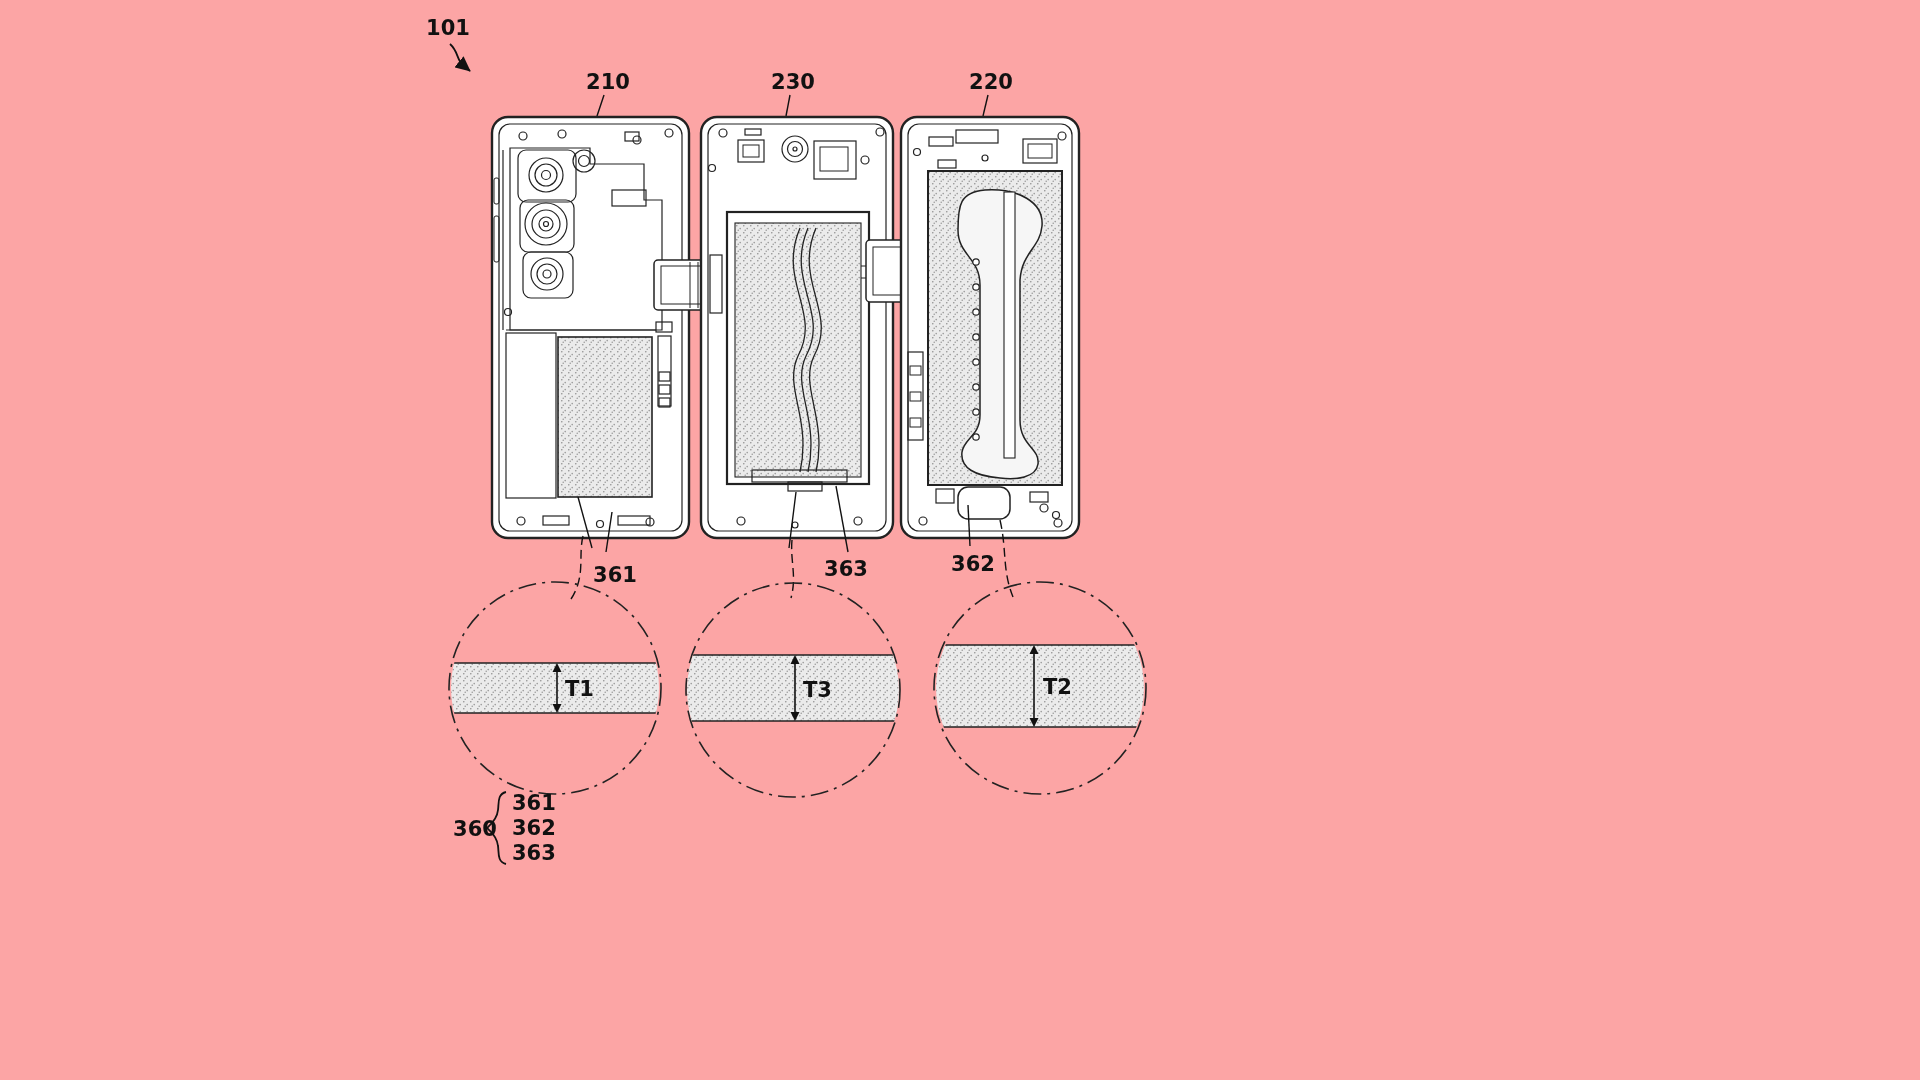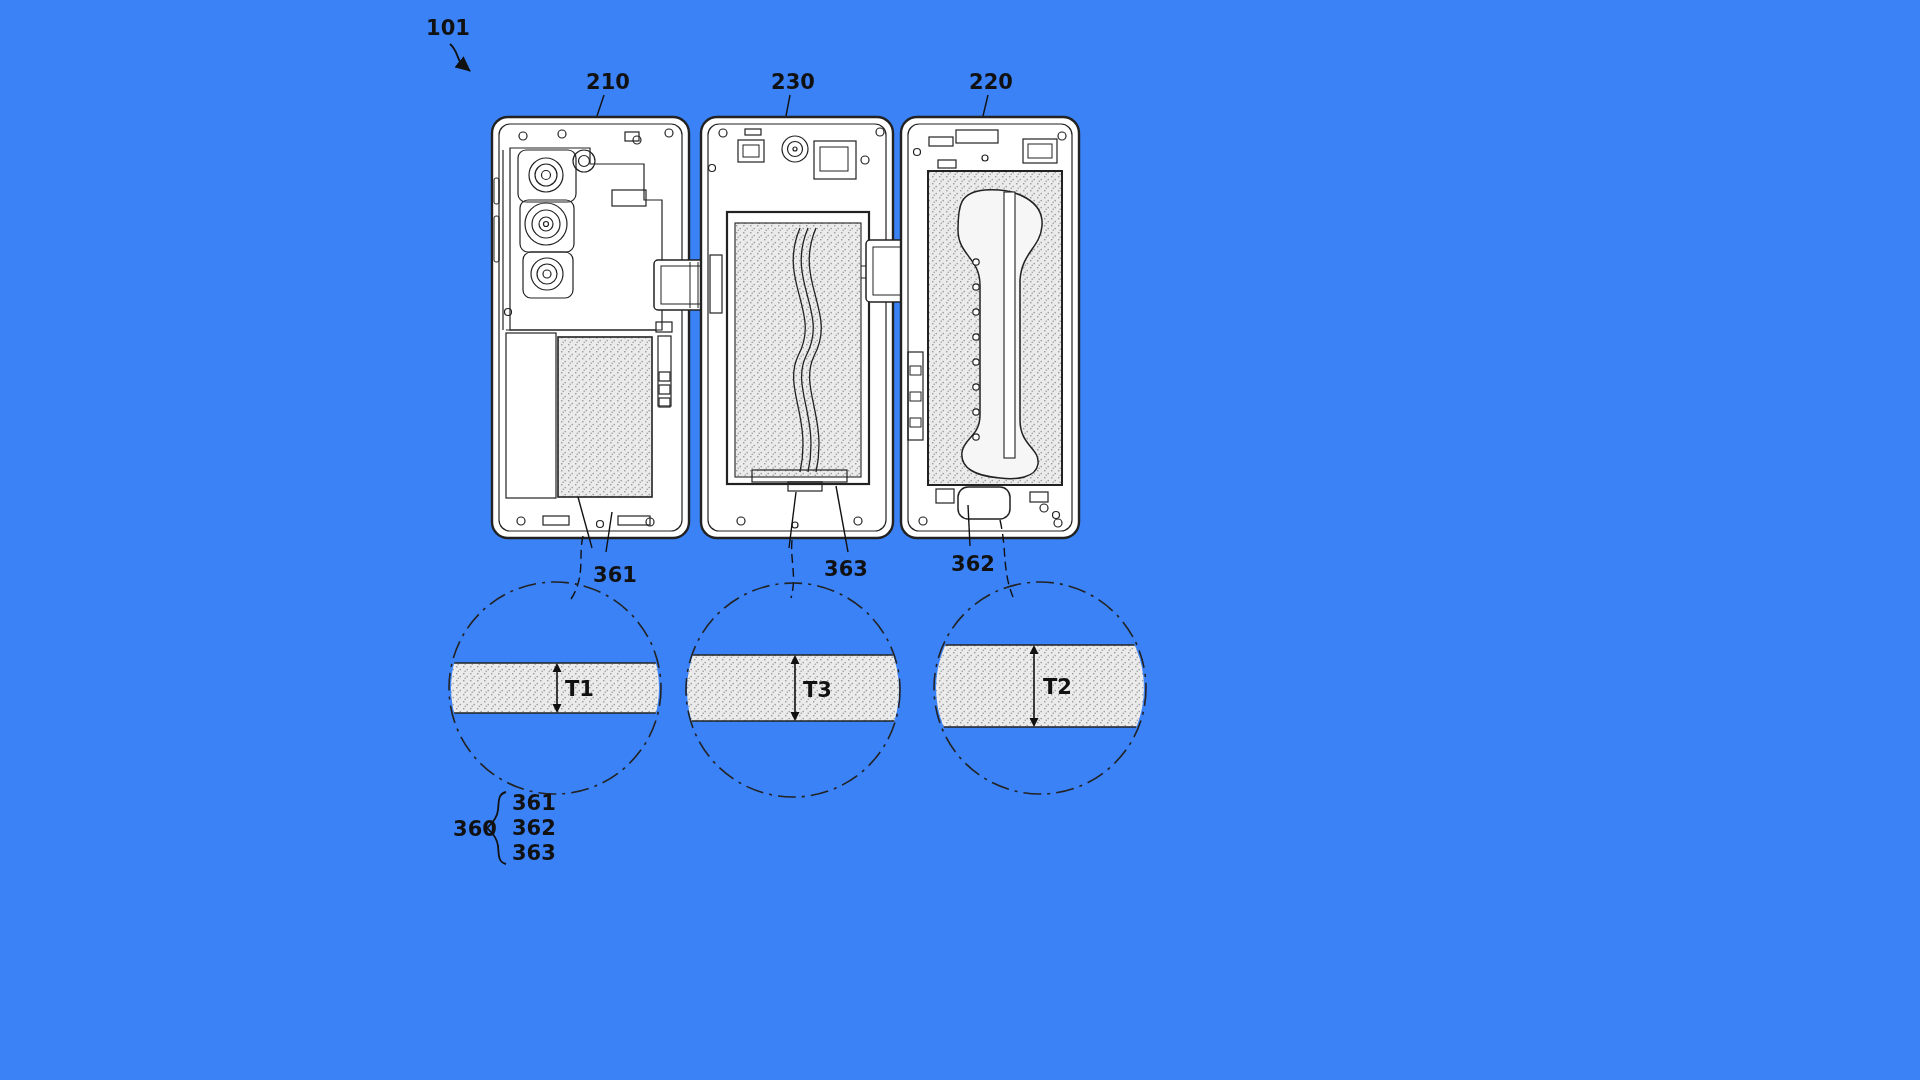--- a/index.html
+++ b/index.html
@@ -1,16 +1,16 @@
 <!DOCTYPE html>
 <html><head>
 <meta charset="utf-8">
 <style>
   html,body{margin:0;padding:0;background:#ffffff;}
-  .stage{position:relative;width:1920px;height:1080px;background:#3b82f6;overflow:hidden;
+  .stage{position:relative;width:1920px;height:1080px;background:#fca5a5;overflow:hidden;
          font-family:"DejaVu Sans","Liberation Sans",sans-serif;}
   svg{position:absolute;inset:0;}
   text{font-family:"DejaVu Sans","Liberation Sans",sans-serif;font-weight:bold;fill:#111;}
   .ref{font-size:21px;}
   .tref{font-size:21px;}
 </style>
 </head>
 <body>
 
 <div class="stage">

